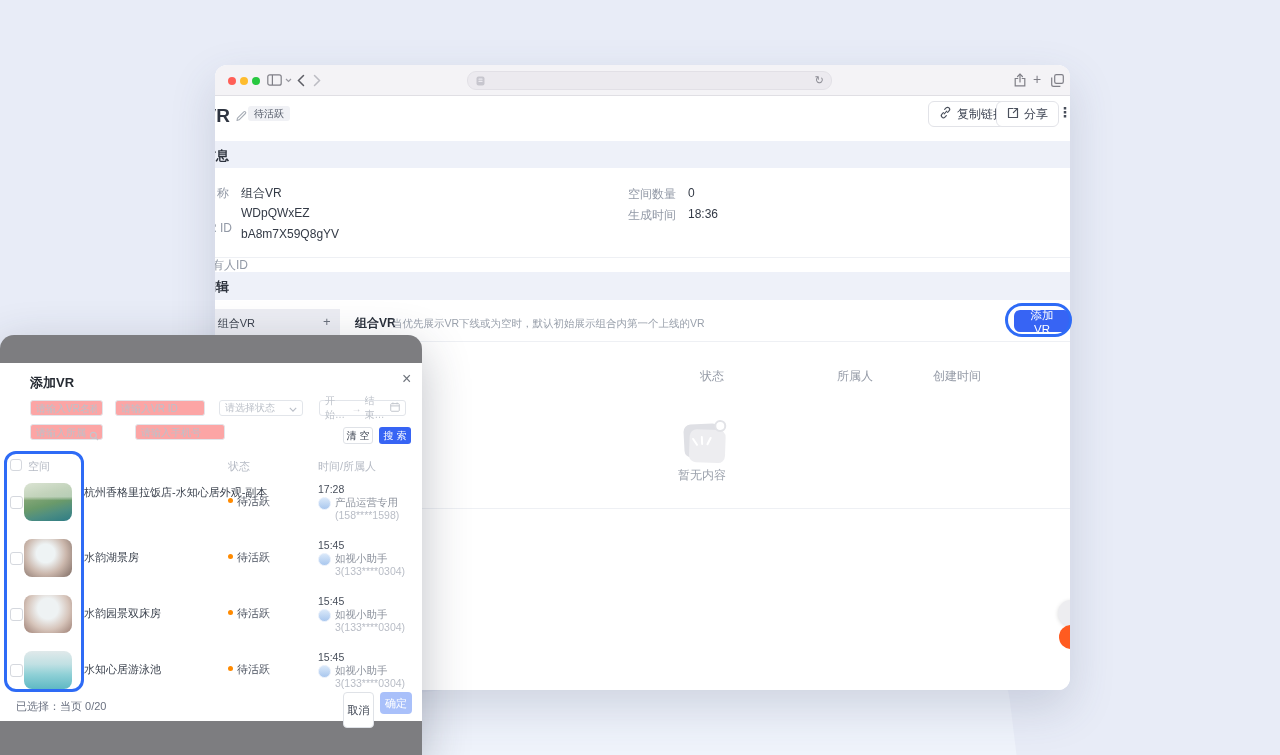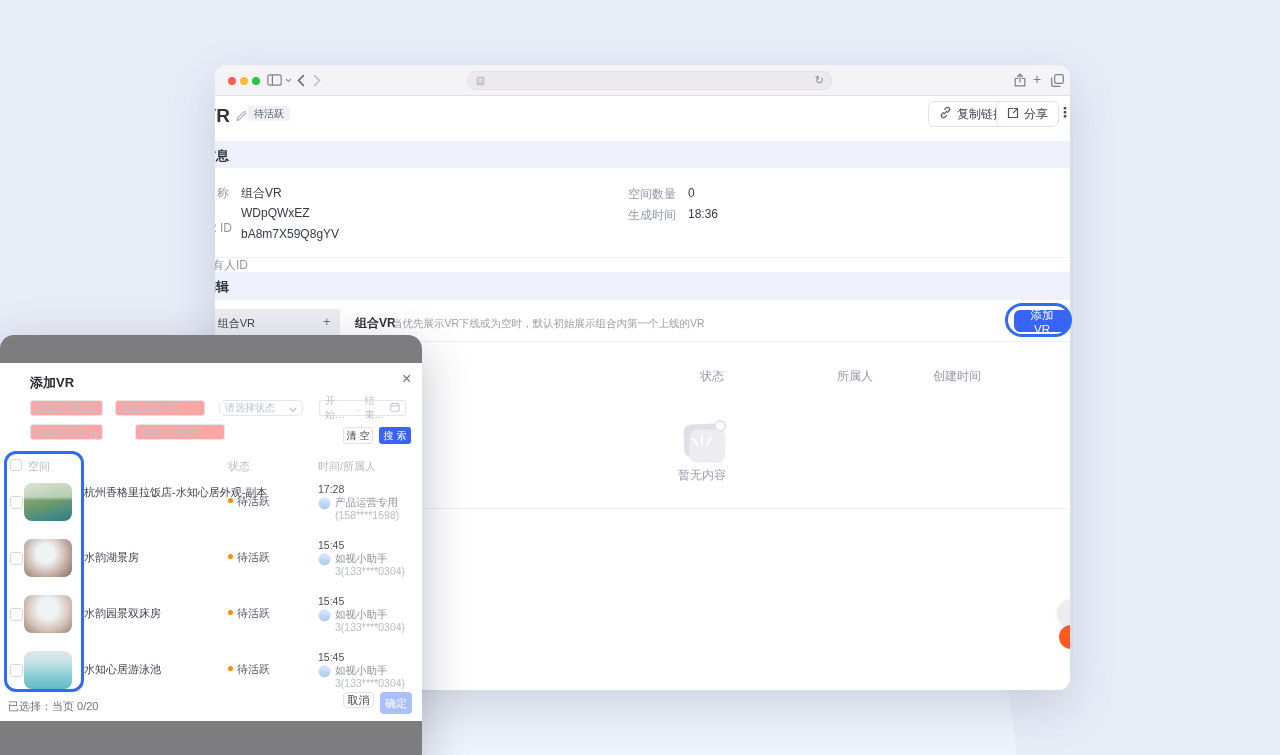--- a/index.html
+++ b/index.html
@@ -271,21 +271,21 @@
 
     <span class="abs" style="left:30px; top:11px; font-size:13px; font-weight:bold; color:#262b33;">添加VR</span>
     <span class="abs" style="left:402px; top:7px; font-size:16px; color:#6e737c; cursor:pointer;">×</span>
 
     <span class="fwrap" style="left:30px; top:37px; width:73px;">
       <input class="f" placeholder="请输入VR名称" style="">
     </span>
     <span class="fwrap" style="left:115px; top:37px; width:90px;">
       <input class="f" placeholder="请输入VR ID" style="">
     </span>
-    <div class="fbox" style="left:219px; top:37px; width:84px;border-radius:6px;">
+    <div class="fbox" style="left:219px; top:37px; width:84px;">
       <span style="flex:1;">请选择状态</span>
       <span>
         <svg width="8" height="5" viewBox="0 0 10 6" fill="none" stroke="#b9bec7" stroke-width="1.4">
             <path d="M1 1l4 4 4-4"></path>
           </svg>
       </span>
     </div>
     <div class="fbox" style="left:319px; top:37px; width:87px;">
       <span style="flex:1; overflow:hidden;">开始…</span>
       <span style="color:#c9ccd3; padding:0 3px;">→</span>
@@ -359,20 +359,20 @@
       <span class="thumb t3"></span>
       <span class="abs" style="left:84px; top:19px; font-size:11px; color:#3a414d;">水知心居游泳池</span>
       <span class="dot" style="left:228px; top:23px;"></span>
       <span class="abs" style="left:237px; top:19px; font-size:11px; color:#4c5360;">待活跃</span>
       <span class="abs" style="left:318px; top:8px; font-size:10.5px; color:#474e5a;">15:45</span>
       <span class="avatar" style="left:318px; top:22px;"></span>
       <span class="abs" style="left:335px; top:21px; font-size:10.5px; color:#8b919c;">如视小助手</span>
       <span class="abs" style="left:335px; top:34px; font-size:10.5px; color:#b9bdc6;">3(133****0304)</span>
     </div>
 
-    <span class="abs" style="left:8px; top:336px; font-size:11px; color:#6a7180;">已选择：当页 0/20</span>
-    <button class="abs" style="left:343px; top:329px; width:31px; height:16px; background:#fff; border:1px solid #dfe2e7; border-radius:4px; font-size:11px; color:#3b4250; cursor:pointer;">取消</button>
+    <span class="abs" style="left:16px; top:336px; font-size:11px; color:#6a7180;">已选择：当页 0/20</span>
+    <button class="abs" style="left:343px; top:329px; width:31px; height:36px; background:#fff; border:1px solid #dfe2e7; border-radius:4px; font-size:11px; color:#3b4250; cursor:pointer;">取消</button>
     <button class="abs" style="left:380px; top:329px; width:32px; height:22px; background:#a9c0fa; border:none; border-radius:4px; font-size:11px; color:#fff; cursor:pointer;">确定</button>
   </div>
 </div>
 
 <div class="ring" style="left:1005px; top:303px; width:67px; height:34px; border-radius:17px;"></div>
 <div class="ring" style="left:4px; top:451px; width:80px; height:241px; border-radius:12px;"></div>
 
 </body></html>

